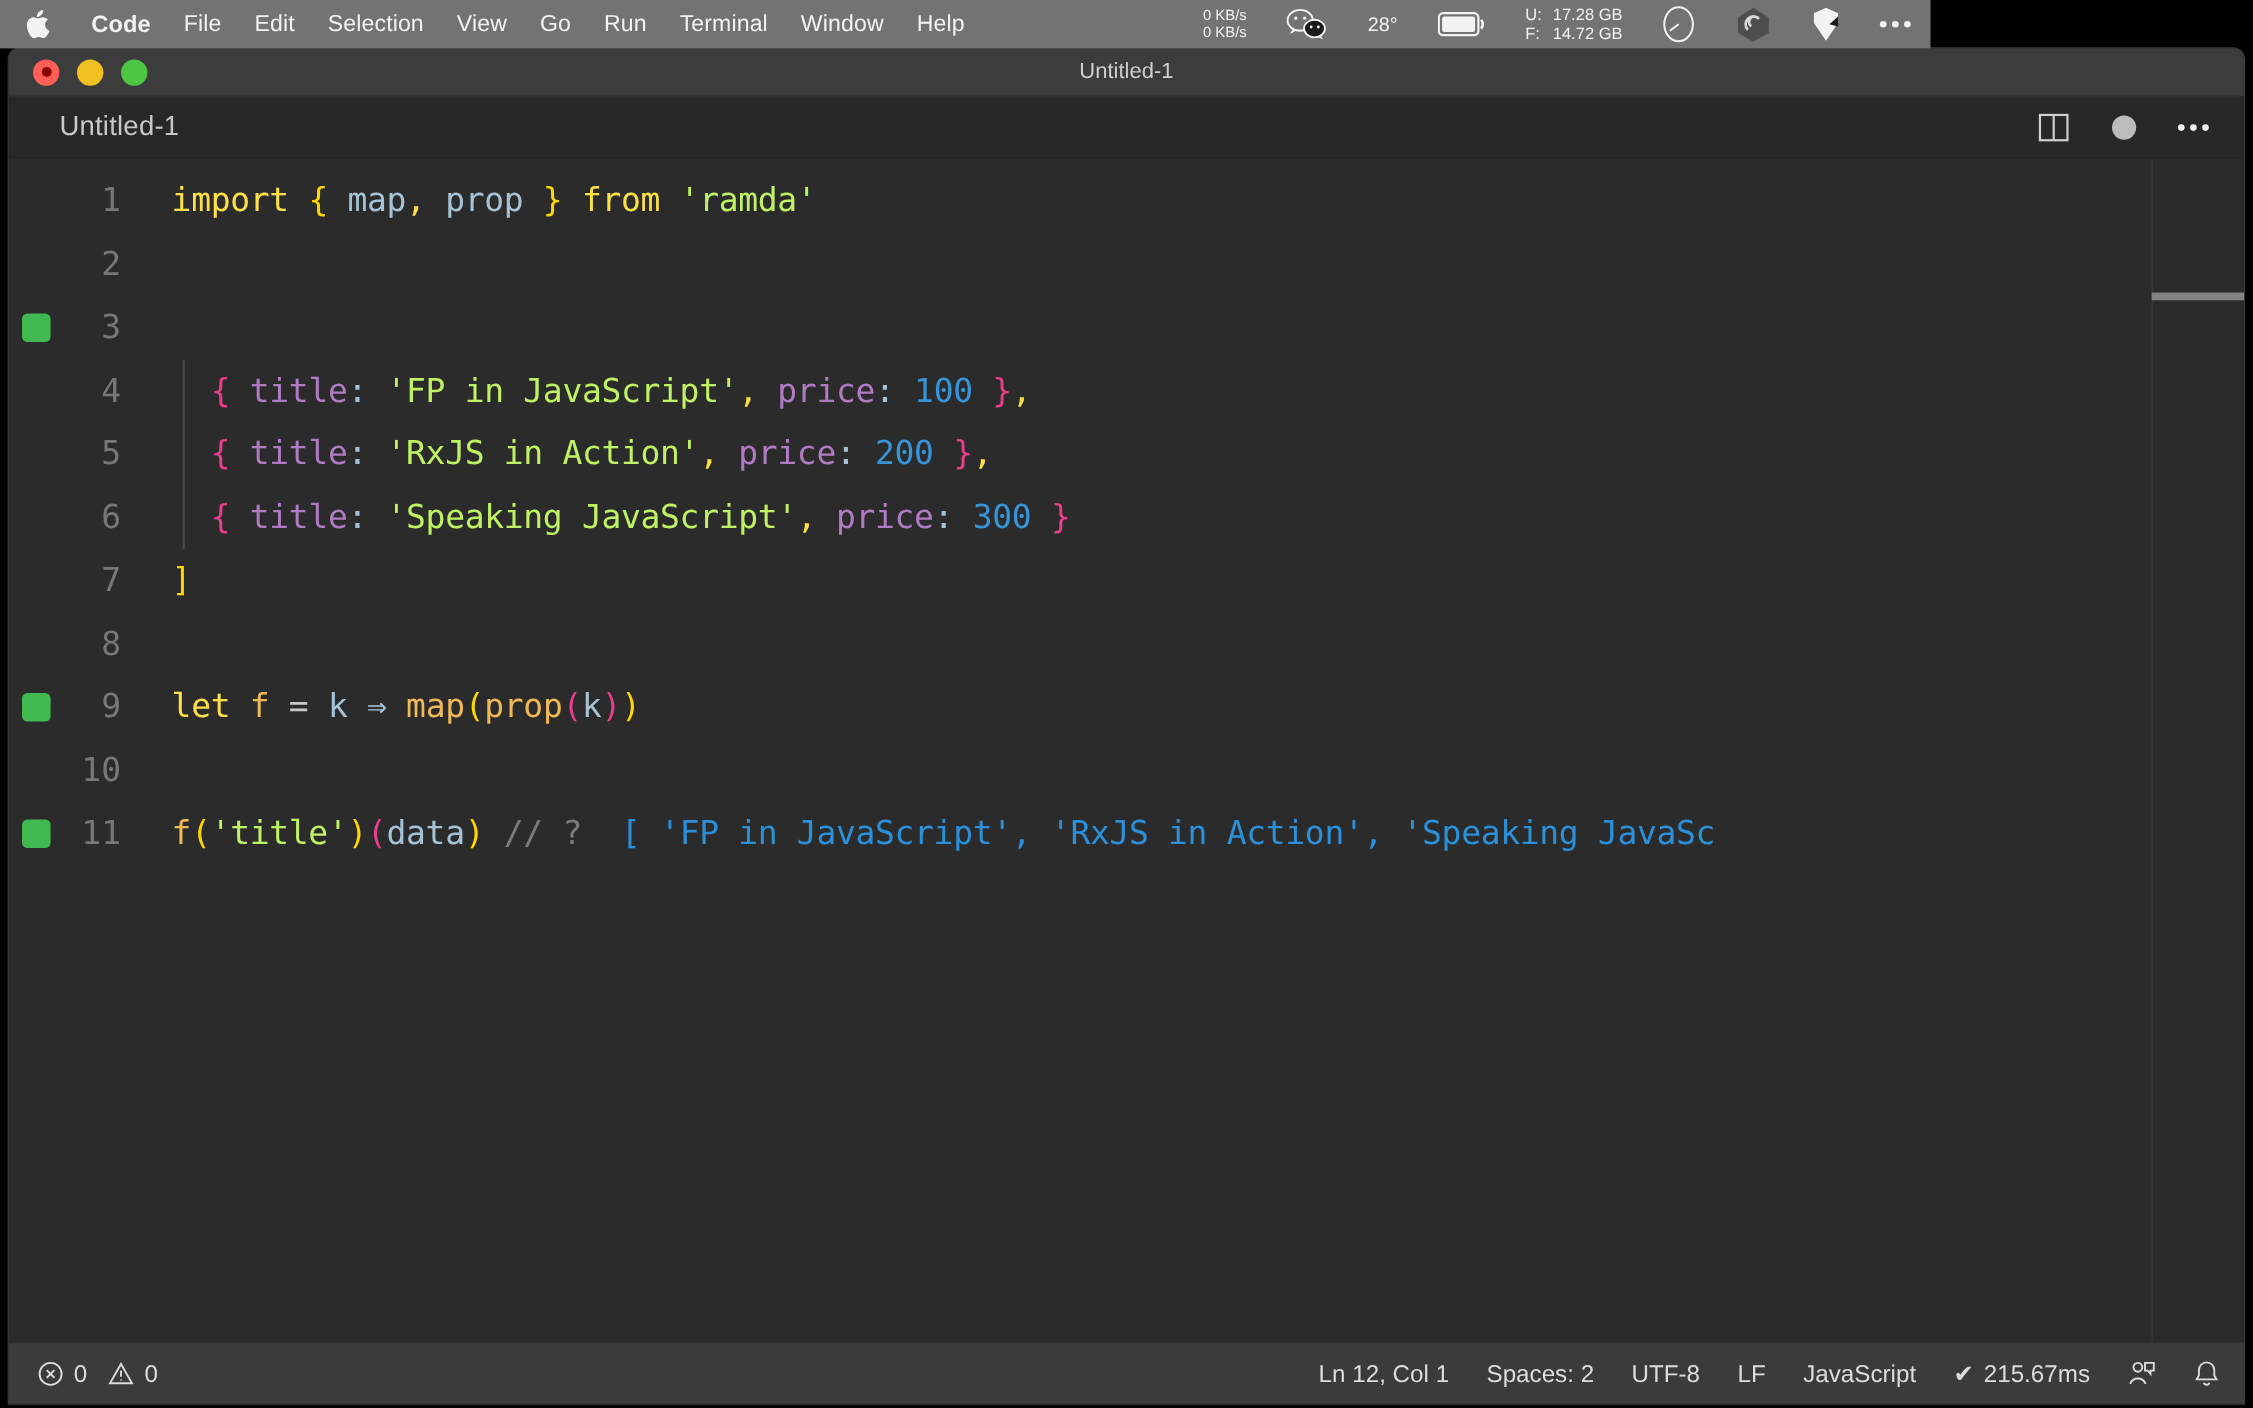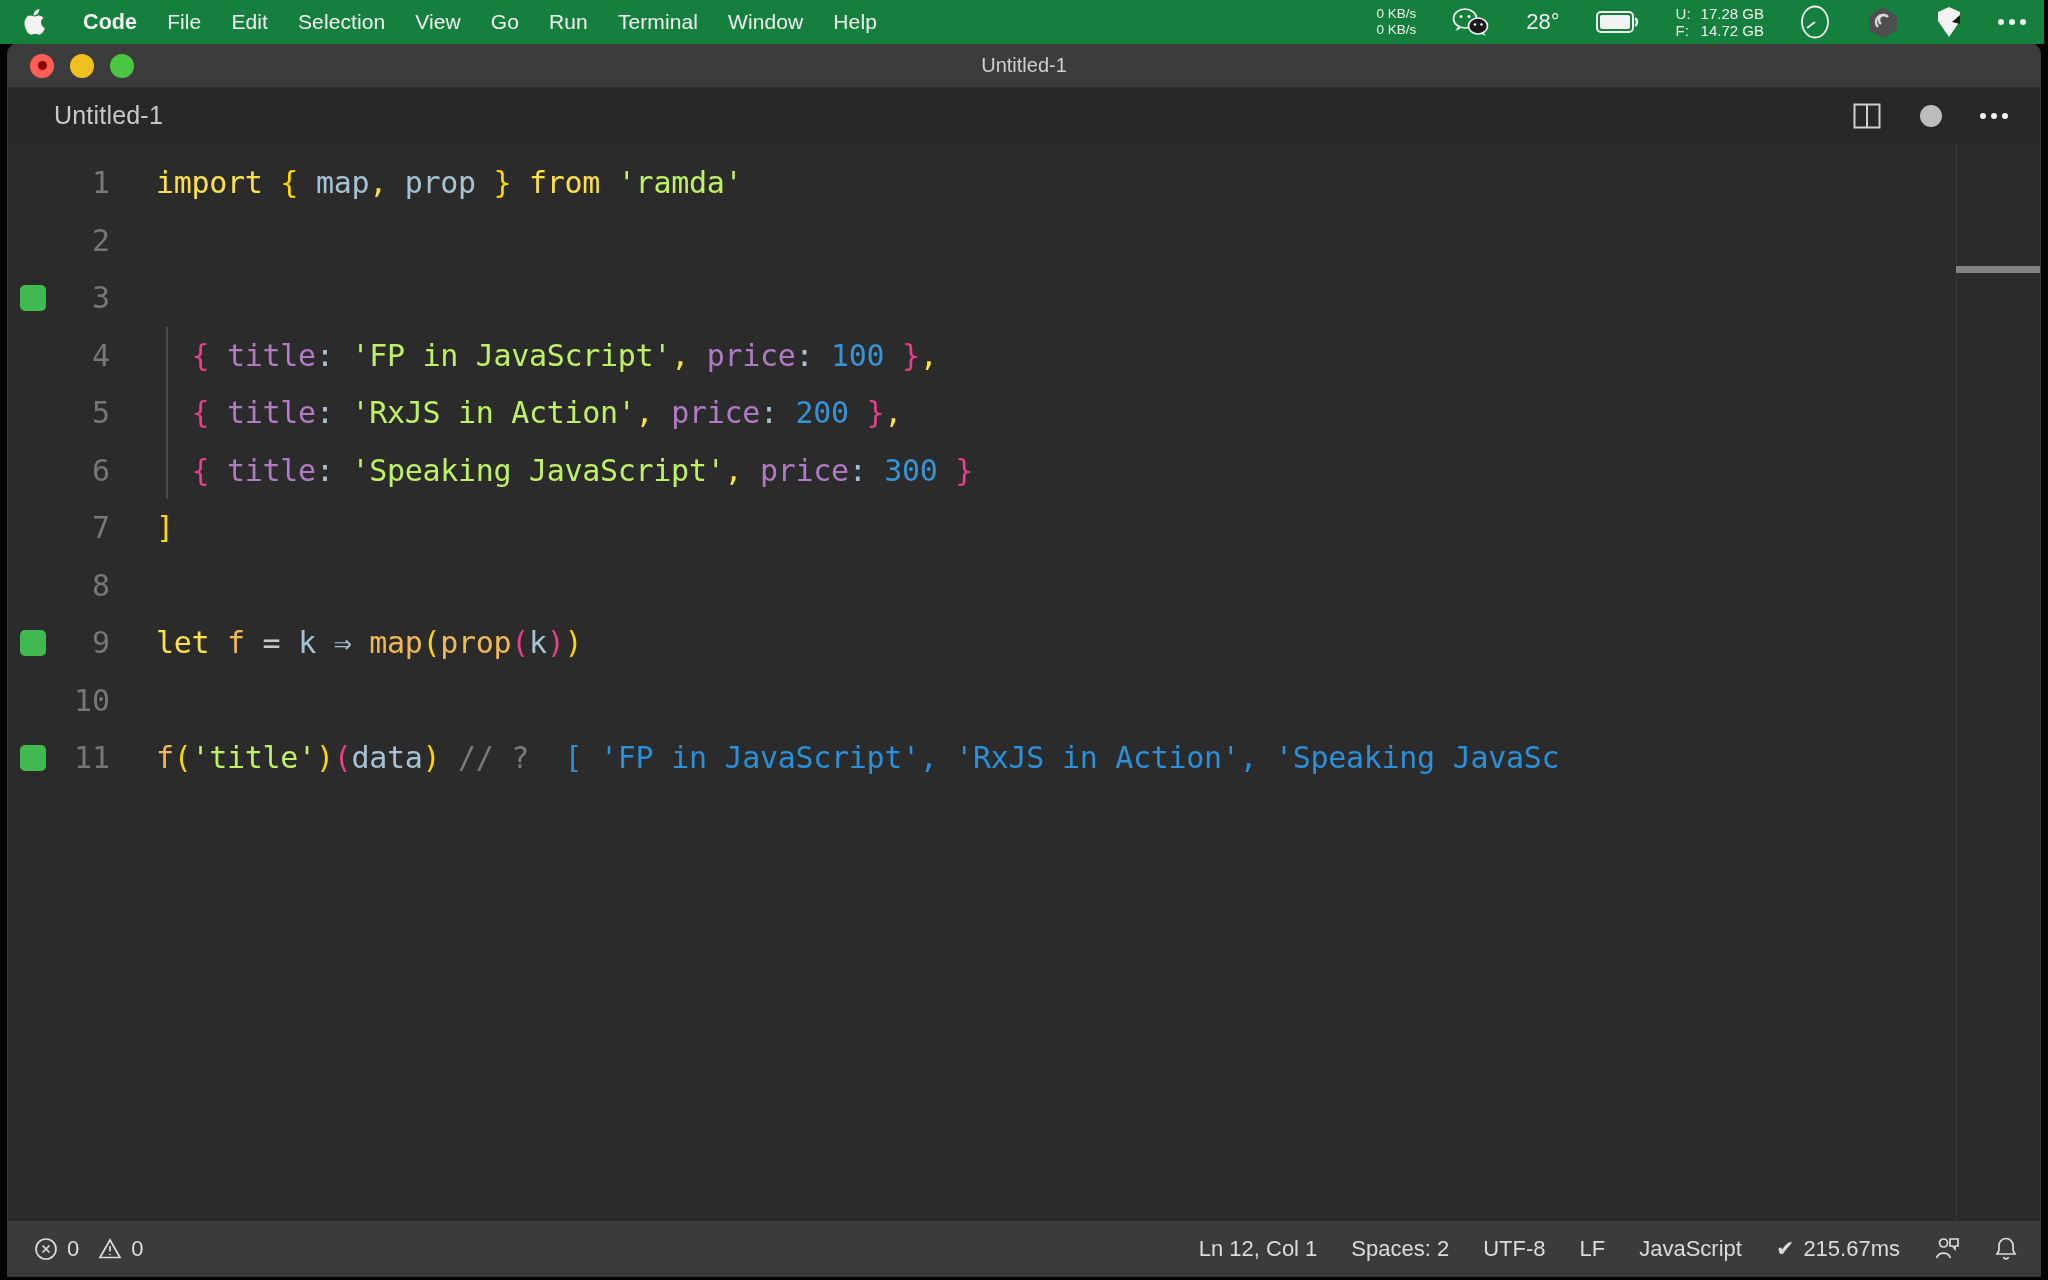--- a/index.html
+++ b/index.html
@@ -6,22 +6,22 @@
   html, body {
     width: 2048px; height: 1280px;
     background: #000;
     font-family: "Liberation Sans", sans-serif;
     overflow: hidden;
   }
 
   
   .menubar {
     position: absolute; top: 0; left: 0;
-    width: 2044px; height: 44px;
-    background: #15803d;
+    width: 1755px; height: 44px;
+    background: #737373;
     display: flex; align-items: flex-end;
     color: #f2f2f2;
     z-index: 40;
   }
   .mb-left { display: flex; align-items: center; height: 44px; }
   .apple-logo {
     width: 22px; height: 26px; margin: 0 22px 0 24px;
     position: relative; display: inline-block;
   }
   .apple-logo svg { display: block; }
@@ -36,21 +36,21 @@
   }
   .net-speed {
     font-size: 13.5px; line-height: 16px; text-align: right;
     font-family: "Liberation Sans", sans-serif;
   }
   .mem-stat {
     display: flex; gap: 10px; font-size: 15px; line-height: 17px;
   }
   .mem-stat .labels { text-align: left; }
   .mem-stat .values { text-align: right; }
-  .temp { font-size: 22px; }
+  .temp { font-size: 18px; }
   .mb-icon { display: flex; align-items: center; justify-content: center; }
   .dots3 { display: flex; gap: 5px; align-items: center; }
   .dots3 i { width: 6px; height: 6px; background: #f2f2f2; border-radius: 50%; display: block; }
 
   
   .window {
     position: absolute; top: 44px; left: 8px;
     width: 2032px; height: 1232px;
     background: #252526;
     border-radius: 10px 10px 0 0;

